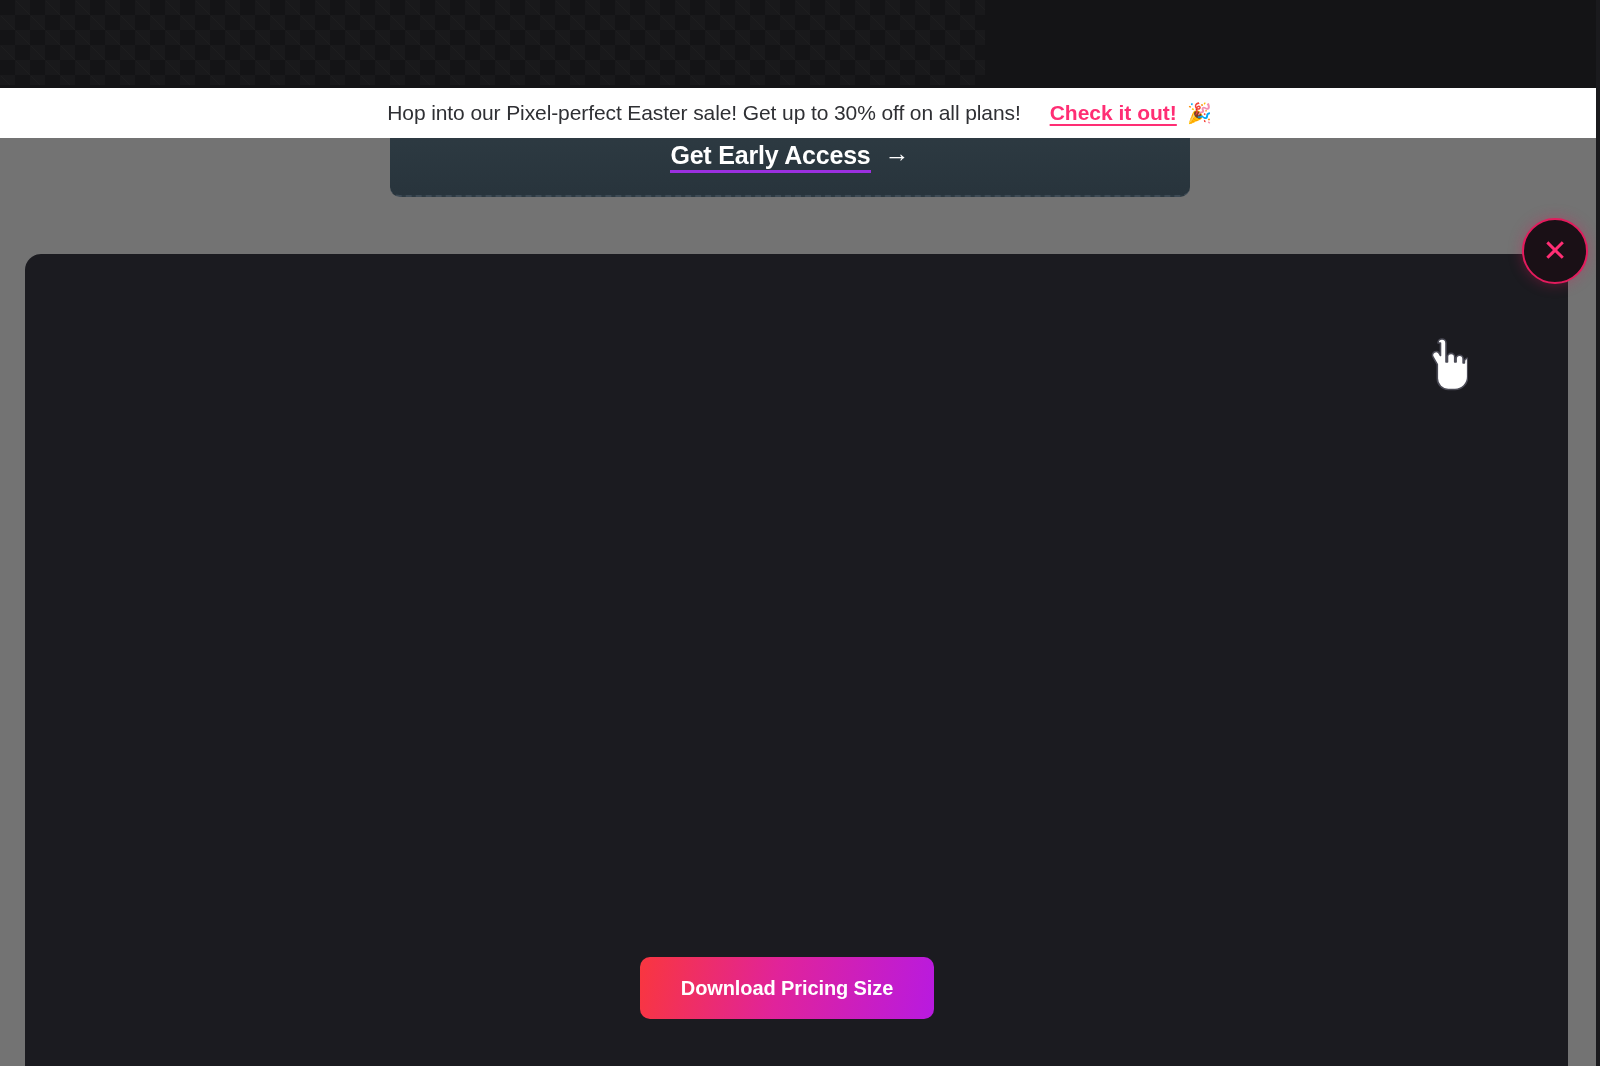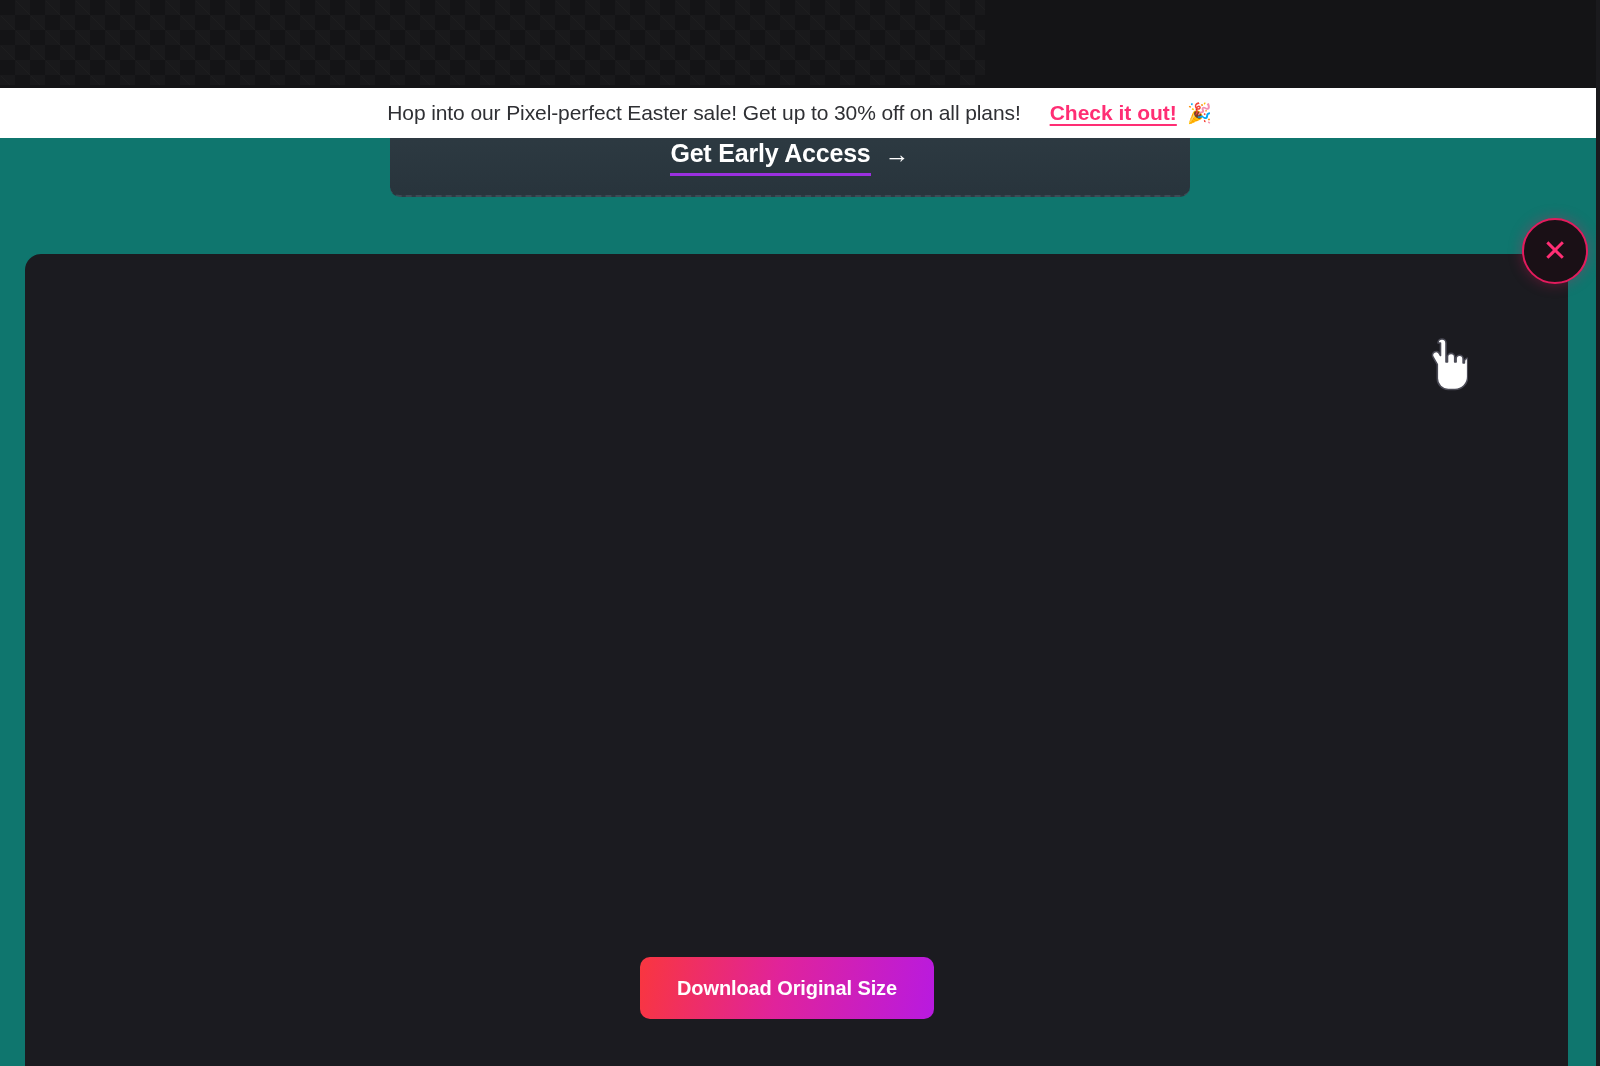--- a/index.html
+++ b/index.html
@@ -10,21 +10,21 @@
     height: 1066px;
     overflow: hidden;
     background: #1a1a1d;
     font-family: "Liberation Sans", sans-serif;
   }
 
   #page {
     position: relative;
     width: 1596px;
     height: 1066px;
-    background: #0f766e;
+    background: #737373;
     overflow: hidden;
   }
 
   
   .topnav {
     position: absolute;
     left: 0; top: 0;
     width: 1600px; height: 88px;
     background: #141416;
     display: flex;
@@ -171,21 +171,20 @@
     padding-top: 6px;
     z-index: 5;
   }
   .early-inner { display: flex; align-items: center; gap: 14px; cursor: pointer; }
   .early-label {
     color: #ffffff;
     font-size: 25px;
     font-weight: bold;
     letter-spacing: -.2px;
     border-bottom: 3px solid #9b30e0;
-    padding-bottom: 5px;
     white-space: nowrap;
   }
   .early-arrow { color: #fff; font-size: 25px; padding-bottom: 6px; }
 
   
   .modal {
     position: absolute;
     left: 25px; top: 254px;
     width: 1543px; height: 812px;
     background: #1b1b20;
@@ -597,19 +596,19 @@
         <div class="p-arm-r"></div>
         <div class="p-pants"></div>
         <div class="p-hand-l"></div>
         <div class="p-hand-r"></div>
         <div class="p-obj1"></div>
         <div class="p-obj2"></div>
       </div>
     </div>
   </div>
 
-  <button class="download-btn">Download Original Size</button>
+  <button class="download-btn">Download Pricing Size</button>
 
   <svg class="cursor" viewBox="0 0 44 56">
     <path d="M14 6c0-2.2 1.8-4 4-4s4 1.8 4 4v19h1.5v-5c0-2 1.6-3.6 3.6-3.6s3.6 1.6 3.6 3.6v5h1.4v-3.2c0-1.9 1.6-3.5 3.5-3.5s3.5 1.6 3.5 3.5v4.2h1.3v-1.4c0-1.8 1.5-3.3 3.3-3.3v18.5c0 7-5.7 12.7-12.7 12.7h-6.8c-6 0-10.9-4.9-10.9-10.9V27.5c-1.4-2.6-3.4-6-4.3-7.6-1-1.7-.4-3.9 1.3-4.9 1.7-1 3.9-.4 4.9 1.3l1.3 2.2V6z" fill="#ffffff" stroke="#4a4a55" stroke-width="1.6" stroke-linejoin="round"></path>
   </svg>
 
 </div>
 
 </body></html>

